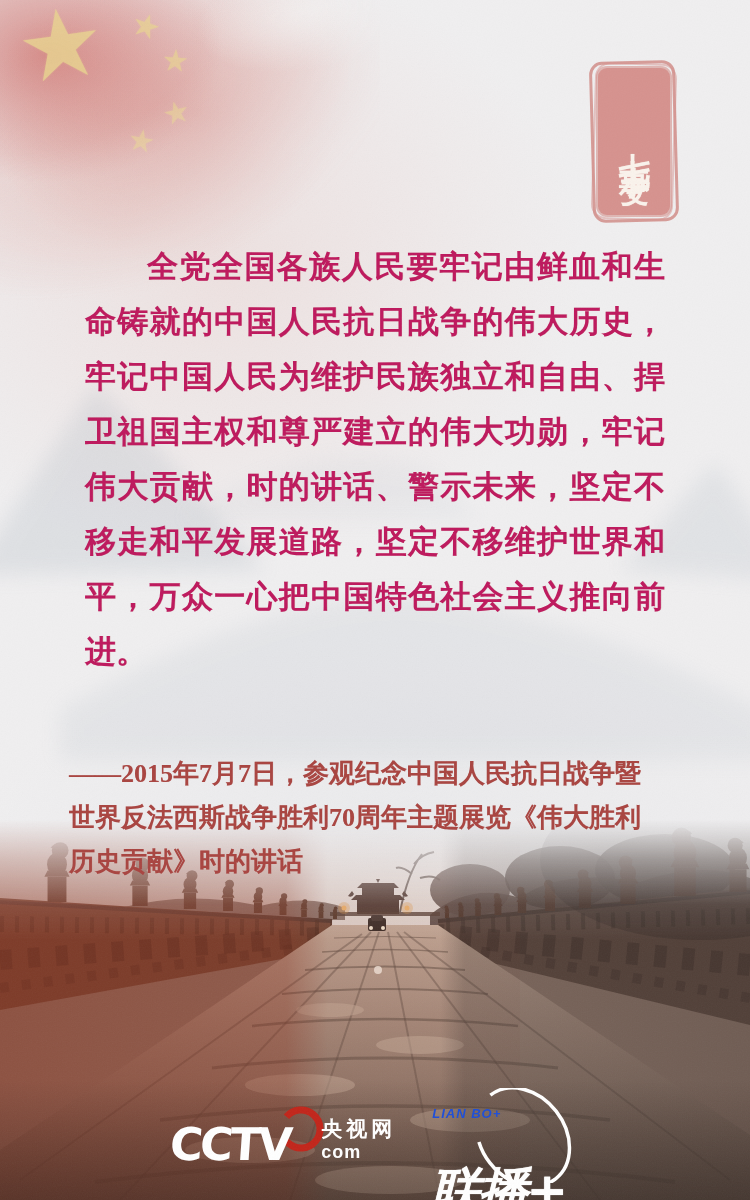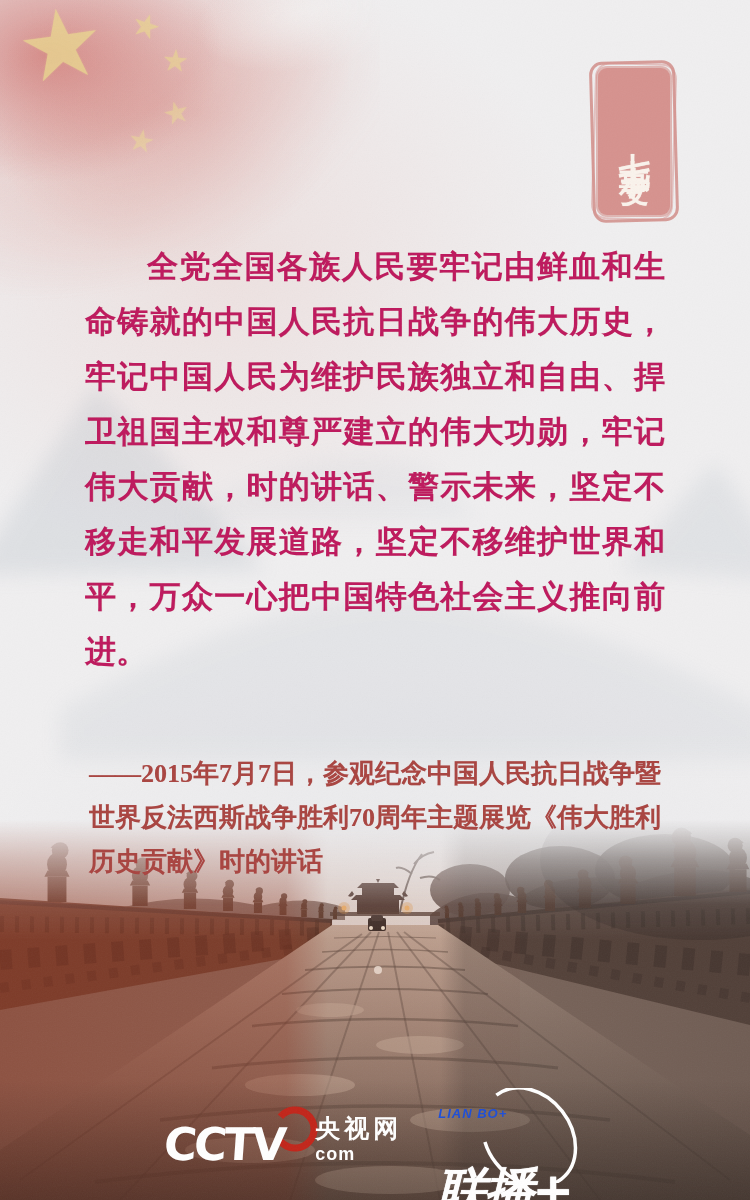--- a/index.html
+++ b/index.html
@@ -66,21 +66,21 @@
   .qline{
     height:55px;line-height:55px;font-size:31px;font-weight:600;
     color:#be185d;
     text-align:justify;text-align-last:justify;
     text-shadow:0.4px 0.4px 0 rgba(173,71,66,0.35);
     white-space:nowrap;letter-spacing:0;
   }
   .qline.indent{text-indent:2em;}
   .qline.last{text-align-last:left;}
   
-  .attribution{position:absolute;left:89px;top:752px;width:600px;z-index:3;}
+  .attribution{position:absolute;left:69px;top:752px;width:600px;z-index:3;}
   .aline{
     font-size:26px;line-height:44px;font-weight:600;color:#a94440;
     text-shadow:0.3px 0.3px 0 rgba(169,68,64,0.35);white-space:nowrap;
   }
   
   .photo{
     position:absolute;left:0;top:820px;width:750px;height:380px;z-index:2;
     -webkit-mask-image:linear-gradient(to bottom, rgba(0,0,0,0) 0px, rgba(0,0,0,0.45) 38px, rgba(0,0,0,0.9) 85px, #000 120px);
             mask-image:linear-gradient(to bottom, rgba(0,0,0,0) 0px, rgba(0,0,0,0.45) 38px, rgba(0,0,0,0.9) 85px, #000 120px);
   }
@@ -92,21 +92,21 @@
     font-family:"Liberation Sans","DejaVu Sans",sans-serif;
   }
   .cctv{position:relative;display:flex;align-items:center;height:90px;}
   .cctv-word{
     color:#fff;font-weight:800;font-size:45px;letter-spacing:-3px;
     transform:skewX(-4deg);line-height:1;margin-top:18px;
     font-family:"DejaVu Sans","Liberation Sans",sans-serif;
   }
   .cctv-arc{margin-left:-14px;margin-top:-12px;}
   .cctv-col{display:flex;flex-direction:column;color:#fff;margin-left:-6px;margin-top:6px;}
-  .cctv-cn{font-size:25px;letter-spacing:4px;font-weight:600;}
+  .cctv-cn{font-size:21px;letter-spacing:4px;font-weight:600;}
   .cctv-com{font-size:18px;font-weight:700;letter-spacing:1px;line-height:1.05;}
   .lianbo{position:relative;width:150px;height:95px;}
   .lianbo-en{
     position:absolute;left:2px;top:18px;color:#1d4ed8;font-size:13px;font-weight:700;
     font-style:italic;letter-spacing:1px;
   }
   .lianbo-cn{
     position:absolute;left:0px;top:30px;color:#fff;font-size:50px;font-weight:800;
     font-style:italic;letter-spacing:-2px;line-height:1;
     font-family:"DejaVu Sans","Liberation Sans",sans-serif;

